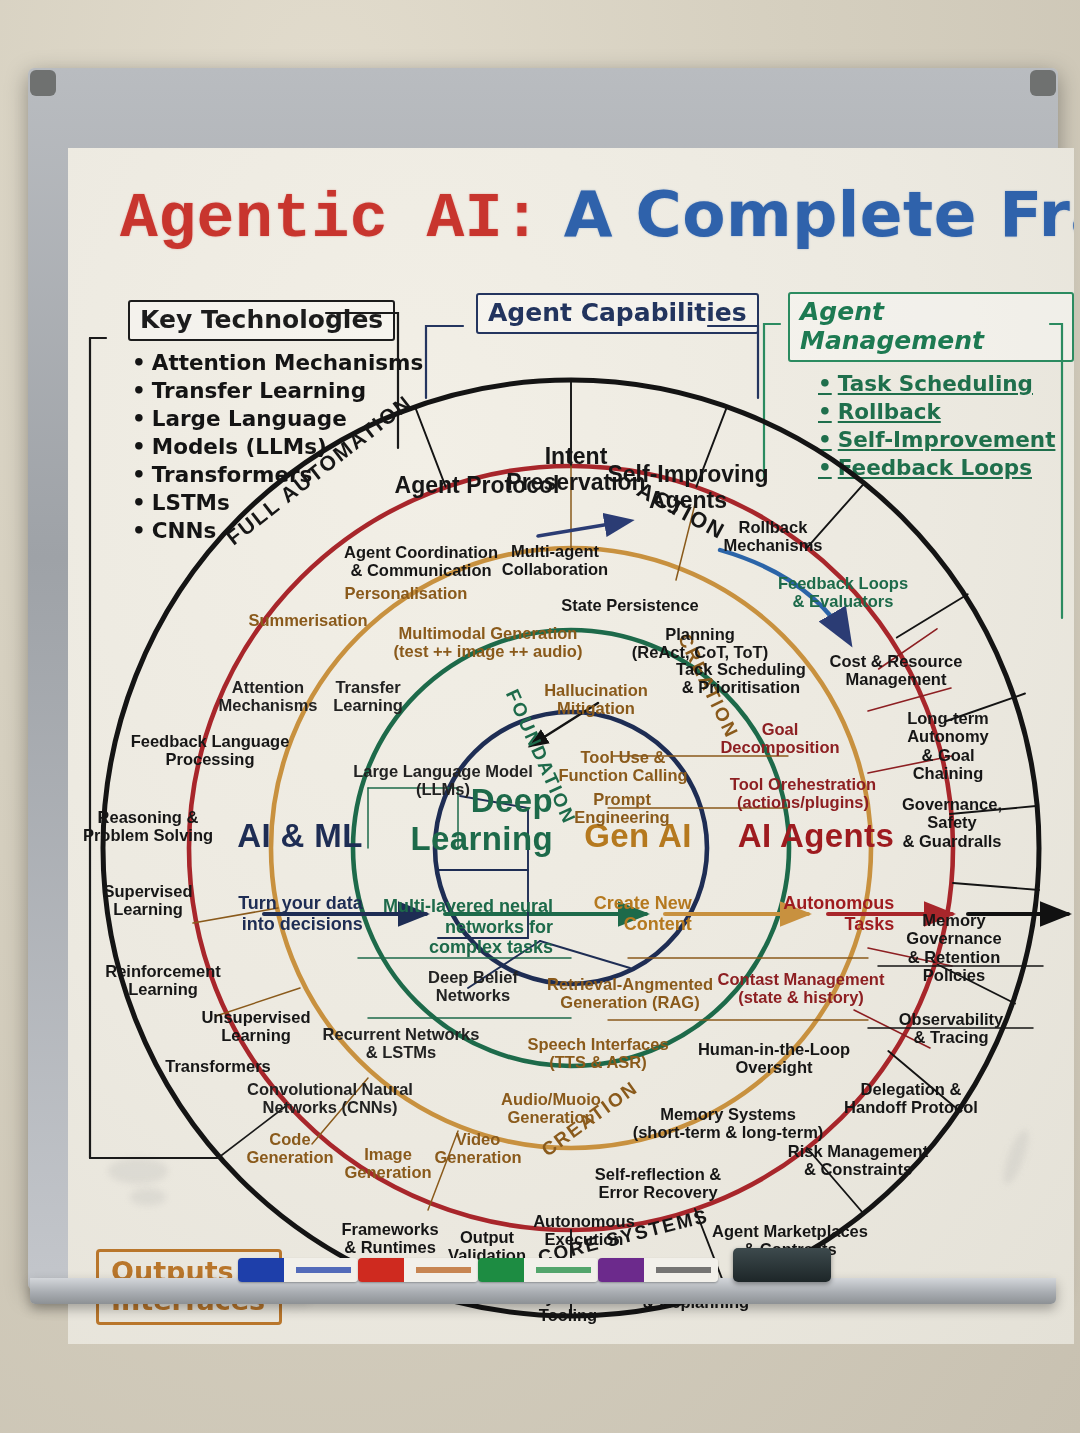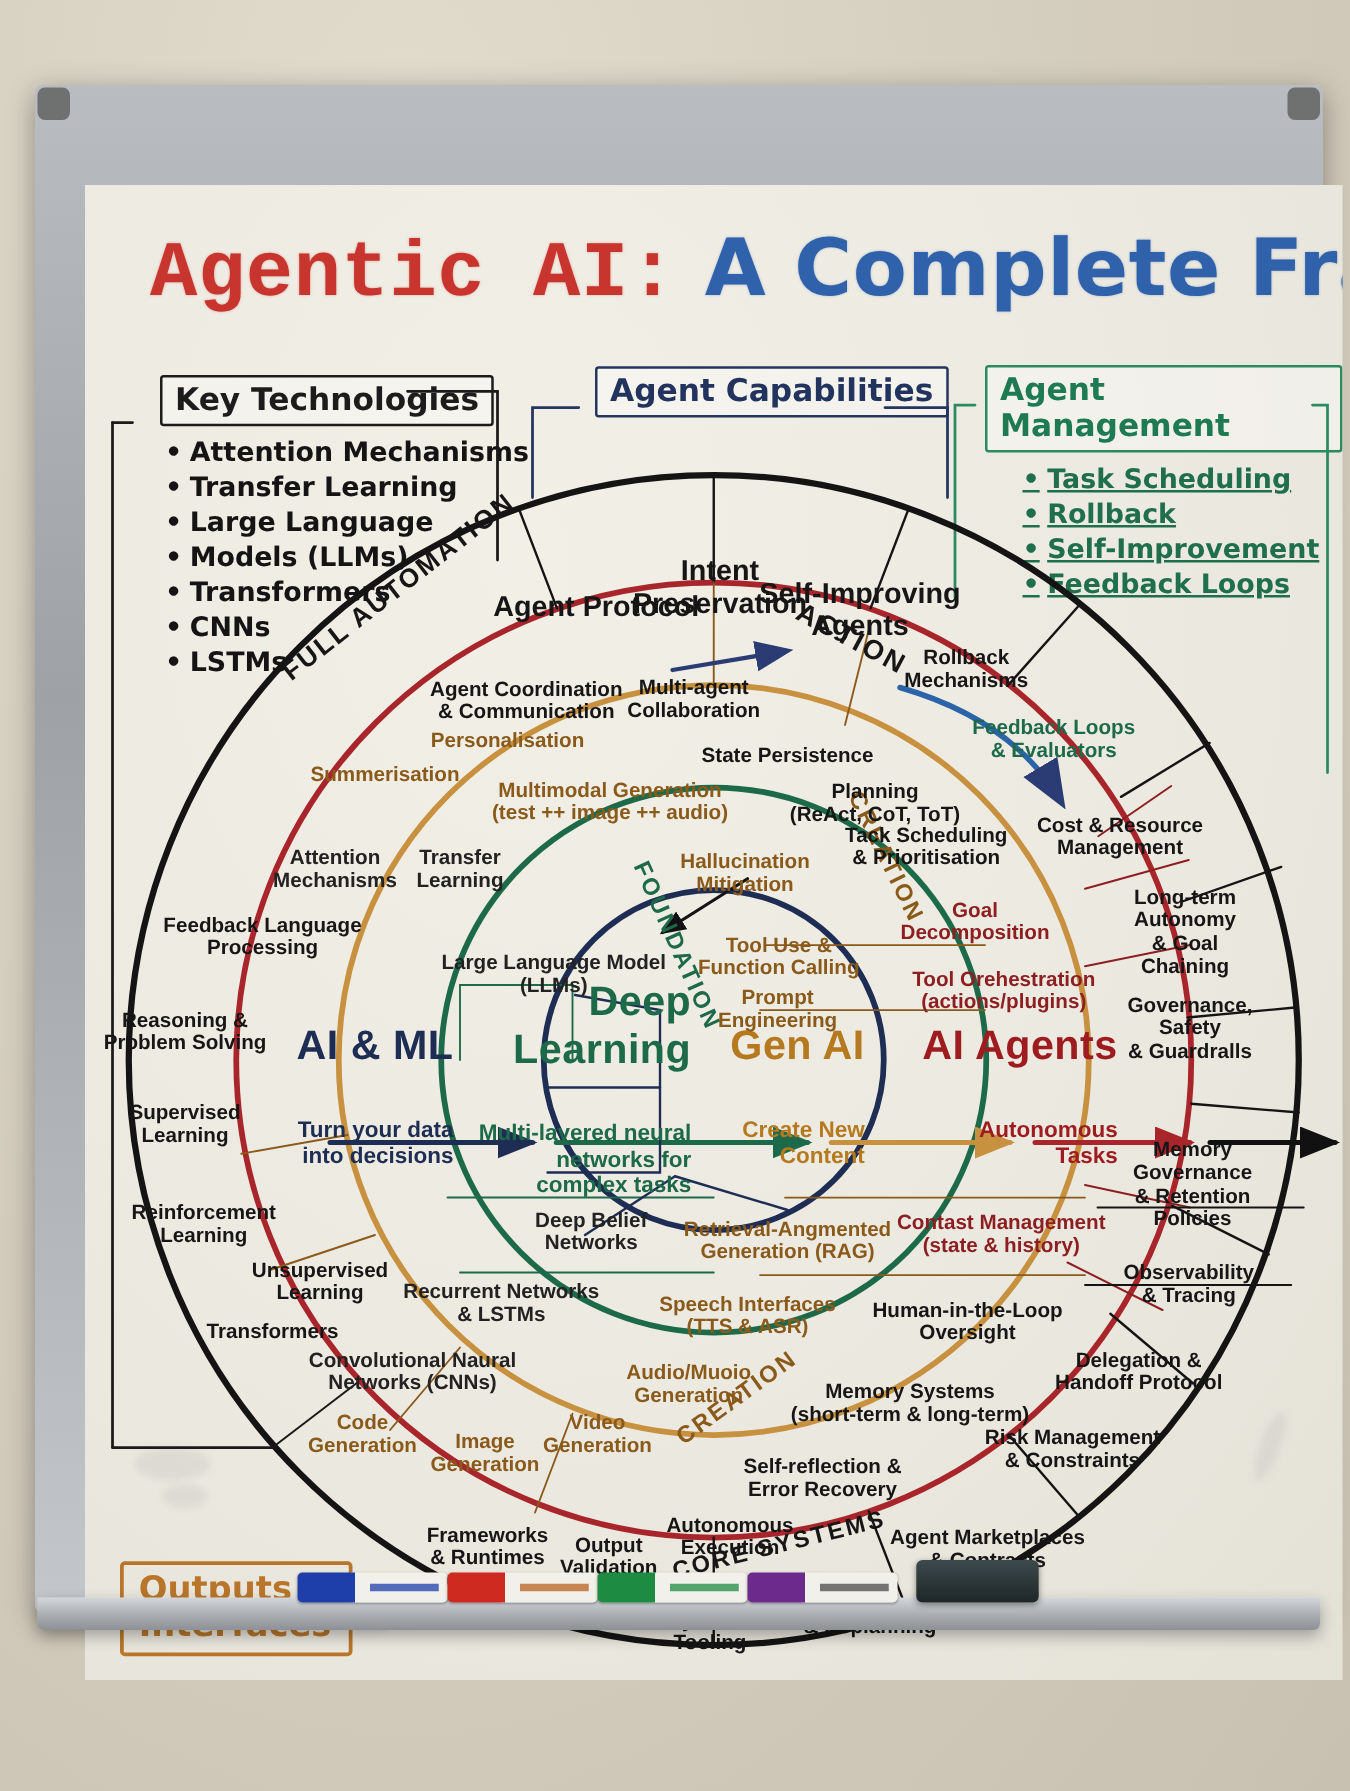--- a/index.html
+++ b/index.html
@@ -57,21 +57,21 @@
      display:inline-block;padding:3px 10px 5px;font-size:25px;font-weight:600;
      border:2.5px solid;border-radius:3px;background:rgba(255,255,255,.35);
   }
   .legendbox ul{margin:8px 0 0 4px;padding:0;list-style:none;}
   .legendbox li{font-size:21.5px;font-weight:600;line-height:1.30;white-space:nowrap;}
   .legendbox li:before{content:"\2022";margin-right:6px;}
   .kt{left:60px;top:152px;}
   .kt .hdr{color:#1c1c1c;border-color:#1c1c1c;}
   .kt li{color:#141414;}
   .am{left:720px;top:144px;text-align:left;}
-  .am .hdr{color:#1d7a52;border-color:#2b8b60;}
+  .am .hdr{color:#1d7a52;border-color:#2b8b60;font-style:italic;}
   .am li{color:#1f6f4c;text-decoration:underline;}
   .ac{left:408px;top:145px;}
   .ac .hdr{color:#22345e;border-color:#24355f;font-size:25px;}
   .outputs{position:absolute;left:28px;top:1101px;padding:5px 12px 7px;
      border:3px solid #b9762b;border-radius:4px;color:#b9762b;
      font-size:27px;font-weight:600;line-height:1.08;}
 
   
   svg.layer{position:absolute;left:0;top:0;width:1006px;height:1196px;overflow:visible;}
 
@@ -105,22 +105,22 @@
     </div>
 
     <div class="legendbox kt hand">
       <div class="hdr">Key Technologies</div>
       <ul>
         <li>Attention Mechanisms</li>
         <li>Transfer Learning</li>
         <li>Large Language</li>
         <li style="list-style:none">Models (LLMs)</li>
         <li>Transformers</li>
+        <li>LSTMs</li>
         <li>CNNs</li>
-        <li>LSTMs</li>
       </ul>
     </div>
 
     <div class="legendbox ac hand">
       <div class="hdr">Agent Capabilities</div>
     </div>
 
     <div class="legendbox am hand">
       <div class="hdr">Agent Management</div>
       <ul style="margin-left:30px">

